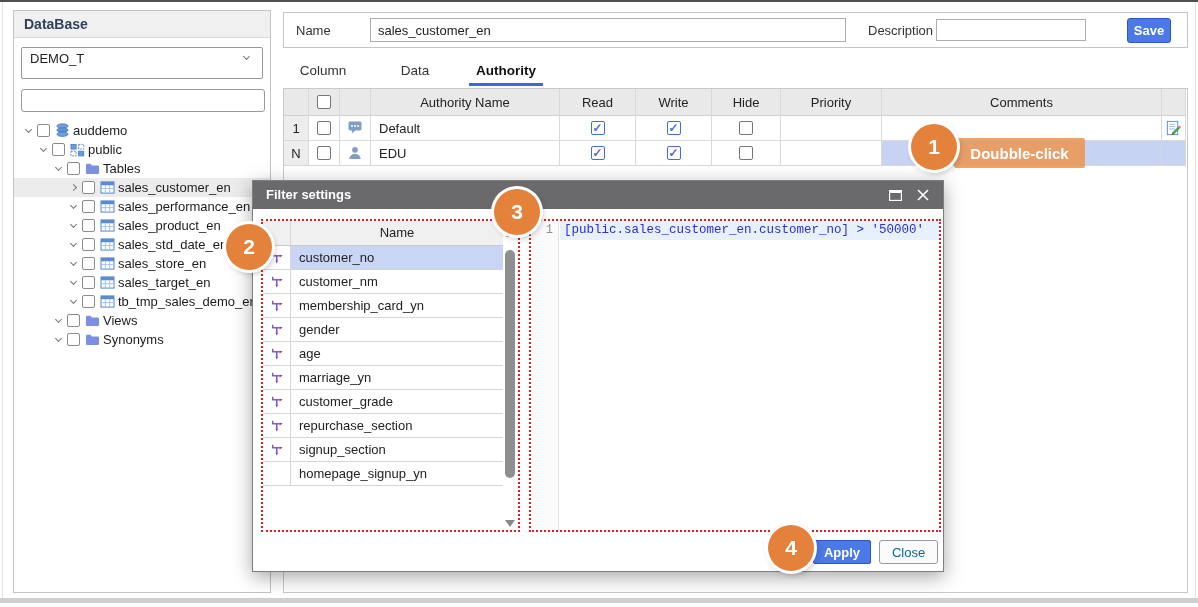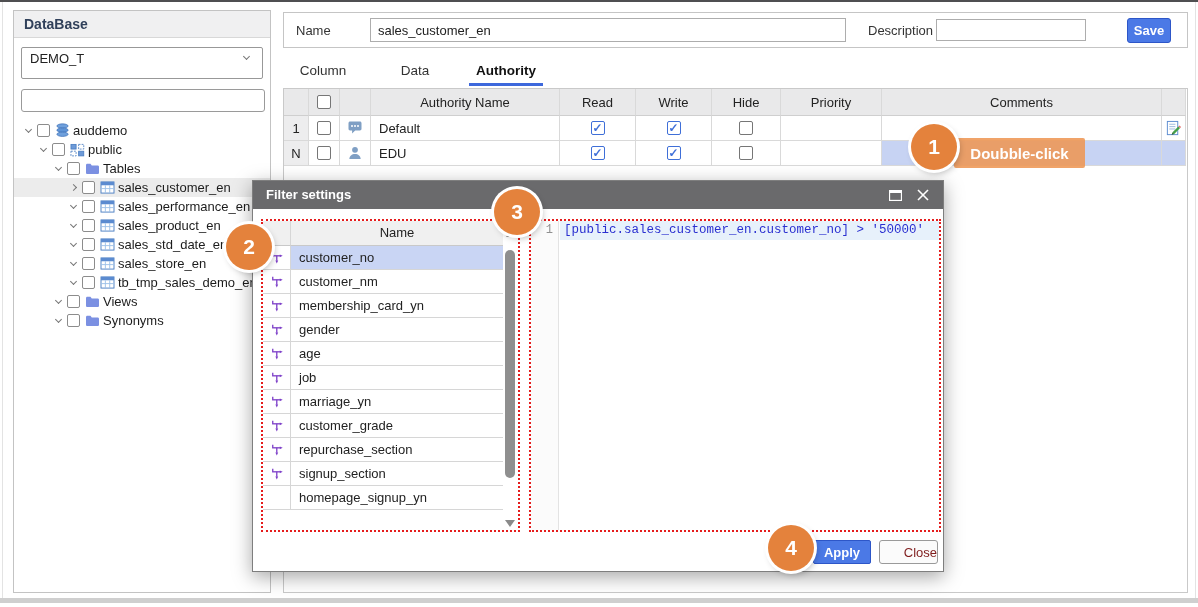--- a/index.html
+++ b/index.html
@@ -89,21 +89,21 @@
 
   .meditor { position:absolute; left:276px; top:38px; width:412px; height:313px; border:2px dotted #e51c1c; background:#fff; }
   .gutter { position:absolute; left:0; top:0; bottom:0; width:28px; background:#fbfbfb; border-right:1px solid #e3e3e3; }
   .lnum { height:19px; line-height:19px; text-align:right; padding-right:5px; color:#909090; font-family:"Liberation Mono",monospace; font-size:12px; }
   .linehl { position:absolute; left:29px; right:0; top:0; height:19px; background:#e7f1fb; }
   .codeline { position:absolute; left:33px; top:0; height:19px; line-height:19px; font-family:"Liberation Mono",monospace;
               font-size:12.5px; color:#2a2fd0; white-space:pre; }
   .btn-apply { position:absolute; left:560px; top:359px; width:58px; height:24px; background:#4b79e6; border:1px solid #2d56c8;
                color:#fff; font-weight:bold; border-radius:2px; }
   .btn-close { position:absolute; left:626px; top:359px; width:59px; height:24px; background:#fbfbfb; border:1px solid #9a9a9a;
-               color:#7f1d1d; border-radius:3px;text-align:right; }
+               color:#0369a1; border-radius:3px; }
 
   
   .badge { position:absolute; width:46px; height:46px; border-radius:50%; background:#e4823c; color:#fff; font-weight:bold;
            font-size:21px; display:flex; align-items:center; justify-content:center; z-index:60;
            box-shadow:0 0 0 3px #fff, 2px 3px 7px rgba(0,0,0,0.3); }
   .badge-1 { left:911px; top:124px; }
   .badge-2 { left:226px; top:224px; }
   .badge-3 { left:494px; top:189px; }
   .badge-4 { left:768px; top:525px; }
   .dc-label { position:absolute; left:954px; top:138px; width:131px; height:30px; background:rgba(238,150,84,0.88);
@@ -252,20 +252,36 @@
               <rect x="1" y="1" width="14" height="12" fill="#fff" stroke="#4a7ec2" stroke-width="1"></rect>
               <rect x="1" y="1" width="14" height="3.6" fill="#5b8bd0"></rect>
               <line x1="1" y1="8.2" x2="15" y2="8.2" stroke="#9cc0e8" stroke-width="1"></line>
               <line x1="5.7" y1="4.6" x2="5.7" y2="13" stroke="#9cc0e8" stroke-width="1"></line>
               <line x1="10.4" y1="4.6" x2="10.4" y2="13" stroke="#9cc0e8" stroke-width="1"></line>
             </svg>
           </span>
           <span class="tlabel">sales_store_en</span>
         </div>
 
+        <div class="tree-row" style="--lvl: 3;">
+          <span class="chev down">
+            <i></i>
+          </span>
+          <span class="tcb"></span>
+          <span class="ticon">
+            <svg width="15" height="13" viewBox="0 0 16 14">
+              <rect x="1" y="1" width="14" height="12" fill="#fff" stroke="#4a7ec2" stroke-width="1"></rect>
+              <rect x="1" y="1" width="14" height="3.6" fill="#5b8bd0"></rect>
+              <line x1="1" y1="8.2" x2="15" y2="8.2" stroke="#9cc0e8" stroke-width="1"></line>
+              <line x1="5.7" y1="4.6" x2="5.7" y2="13" stroke="#9cc0e8" stroke-width="1"></line>
+              <line x1="10.4" y1="4.6" x2="10.4" y2="13" stroke="#9cc0e8" stroke-width="1"></line>
+            </svg>
+          </span>
+          <span class="tlabel">sales_target_en</span>
+        </div>
 
         <div class="tree-row" style="--lvl: 3;">
           <span class="chev down">
             <i></i>
           </span>
           <span class="tcb"></span>
           <span class="ticon">
             <svg width="15" height="13" viewBox="0 0 16 14">
               <rect x="1" y="1" width="14" height="12" fill="#fff" stroke="#4a7ec2" stroke-width="1"></rect>
               <rect x="1" y="1" width="14" height="3.6" fill="#5b8bd0"></rect>
@@ -488,32 +504,20 @@
                 <path d="M4 3 v3.2" stroke="#7d3fc8" stroke-width="1.4" fill="none"></path>
                 <path d="M3.3 6.2 h8.5" stroke="#7d3fc8" stroke-width="1.4" fill="none"></path>
                 <path d="M11.5 4.7 L14.6 6.2 L11.5 7.7 Z" fill="#7d3fc8"></path>
                 <path d="M8.3 6.2 v5.3" stroke="#7d3fc8" stroke-width="1.4" fill="none"></path>
                 <path d="M6.8 11.2 L9.8 11.2 L8.3 14.4 Z" fill="#7d3fc8"></path>
               </svg>
             </span>
             <span class="mrow-label">age</span>
           </div>
 
-          <div class="mrow">
-            <span class="mrow-icon">
-              <svg width="15" height="15" viewBox="0 0 16 16">
-                <path d="M4 3 v3.2" stroke="#7d3fc8" stroke-width="1.4" fill="none"></path>
-                <path d="M3.3 6.2 h8.5" stroke="#7d3fc8" stroke-width="1.4" fill="none"></path>
-                <path d="M11.5 4.7 L14.6 6.2 L11.5 7.7 Z" fill="#7d3fc8"></path>
-                <path d="M8.3 6.2 v5.3" stroke="#7d3fc8" stroke-width="1.4" fill="none"></path>
-                <path d="M6.8 11.2 L9.8 11.2 L8.3 14.4 Z" fill="#7d3fc8"></path>
-              </svg>
-            </span>
-            <span class="mrow-label">job</span>
-          </div>
 
           <div class="mrow">
             <span class="mrow-icon">
               <svg width="15" height="15" viewBox="0 0 16 16">
                 <path d="M4 3 v3.2" stroke="#7d3fc8" stroke-width="1.4" fill="none"></path>
                 <path d="M3.3 6.2 h8.5" stroke="#7d3fc8" stroke-width="1.4" fill="none"></path>
                 <path d="M11.5 4.7 L14.6 6.2 L11.5 7.7 Z" fill="#7d3fc8"></path>
                 <path d="M8.3 6.2 v5.3" stroke="#7d3fc8" stroke-width="1.4" fill="none"></path>
                 <path d="M6.8 11.2 L9.8 11.2 L8.3 14.4 Z" fill="#7d3fc8"></path>
               </svg>

